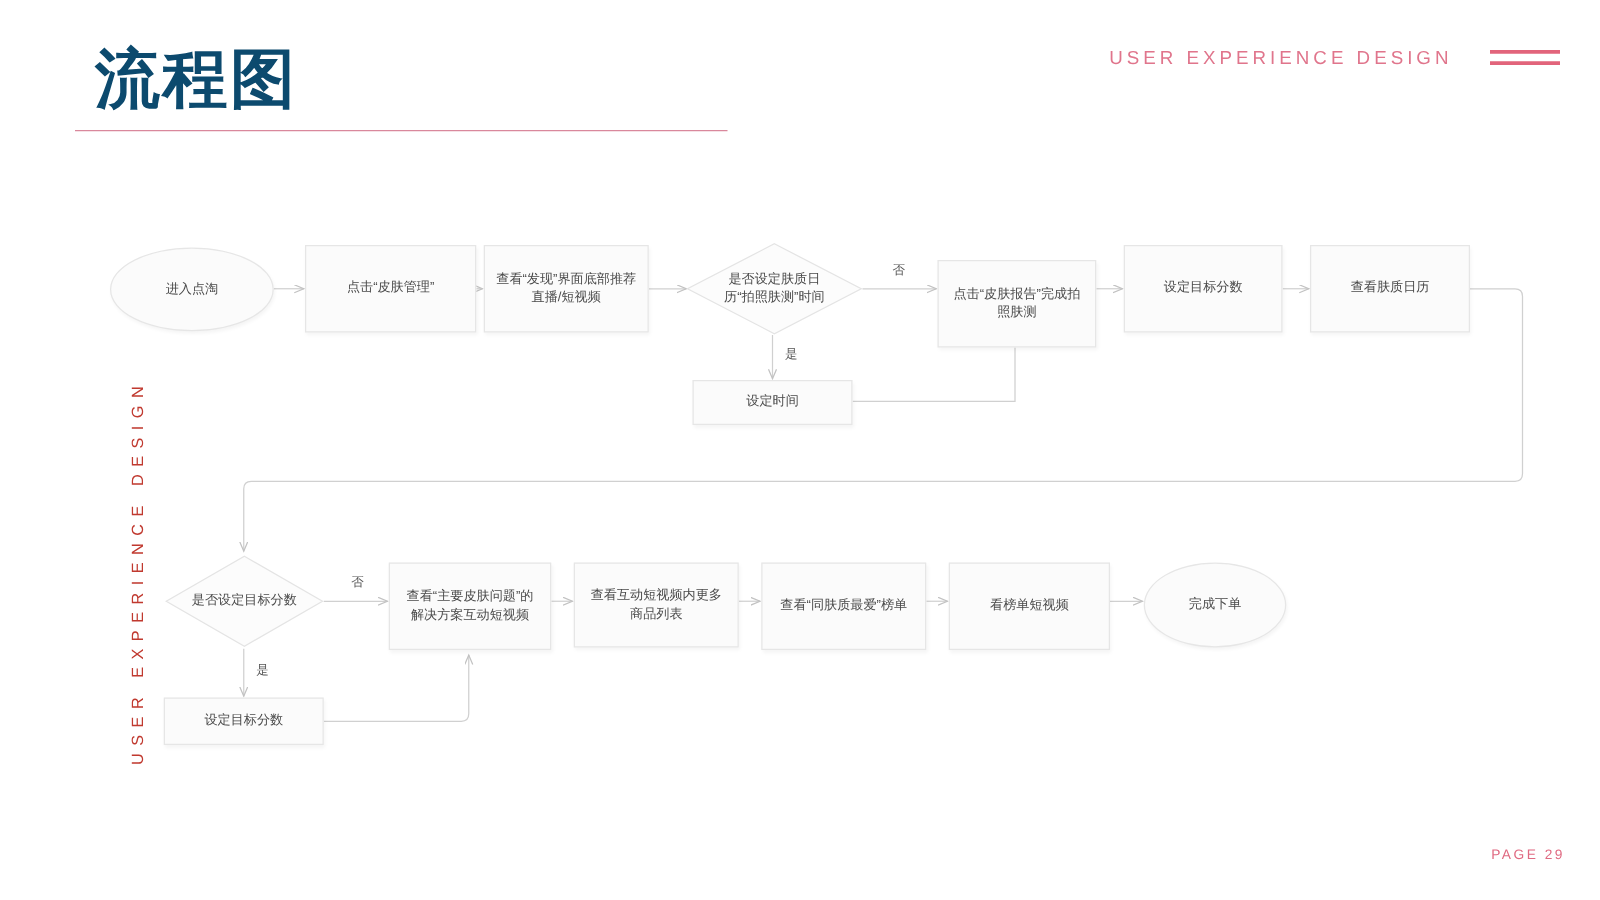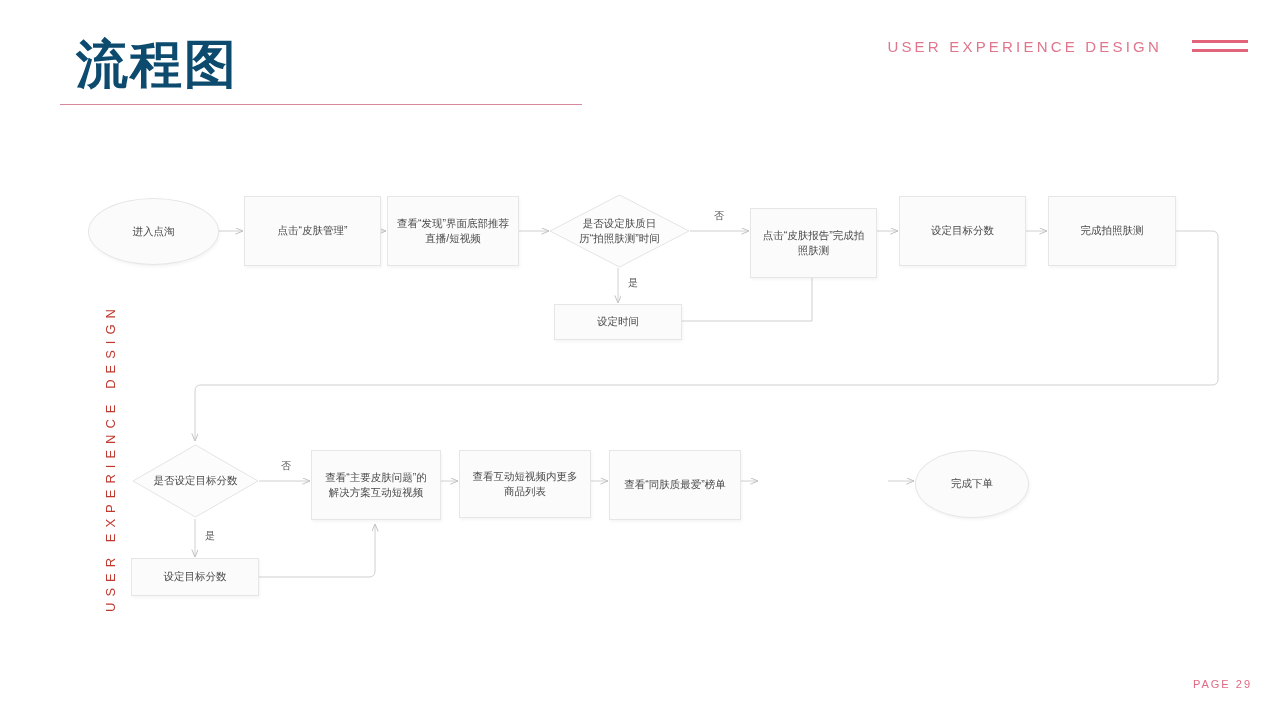--- a/index.html
+++ b/index.html
@@ -218,21 +218,21 @@
 
   <div class="node" style="left:750px; top:208px; width:127px; height:70px;">
     <span>点击“皮肤报告”完成拍照肤测</span>
   </div>
 
   <div class="node" style="left:899px; top:196px; width:127px; height:70px;">
     <span>设定目标分数</span>
   </div>
 
   <div class="node" style="left:1048px; top:196px; width:128px; height:70px;">
-    <span>完成拍照肤测</span>
+    <span>查看肤质日历</span>
   </div>
 
   <div class="node diamond" style="left:132px; top:444px; width:127px; height:74px;">
     <svg class="diamond-shape" viewBox="0 0 127 74" preserveAspectRatio="none">
       <polygon points="63.5,1 126,37 63.5,73 1,37" fill="#fcfcfc" stroke="#e4e4e4" stroke-width="1"></polygon>
     </svg>
     <span class="diamond-label">是否设定目标分数</span>
   </div>
 
   <div class="node" style="left:131px; top:558px; width:128px; height:38px;">
@@ -244,20 +244,23 @@
   </div>
 
   <div class="node" style="left:459px; top:450px; width:132px; height:68px;">
     <span>查看互动短视频内更多商品列表</span>
   </div>
 
   <div class="node" style="left:609px; top:450px; width:132px; height:70px;">
     <span>查看“同肤质最爱”榜单</span>
   </div>
 
+  <div class="node" style="left:759px; top:450px; width:129px; height:70px;">
+    <span>看榜单短视频</span>
+  </div>
 
   <div class="node ellipse" style="left:915px; top:450px; width:114px; height:68px;">
     <span>完成下单</span>
   </div>
 
   <div class="edge-label" style="left:712px; top:209px;">否</div>
   <div class="edge-label" style="left:626px; top:276px;">是</div>
   <div class="edge-label" style="left:279px; top:459px;">否</div>
   <div class="edge-label" style="left:203px; top:529px;">是</div>
 

